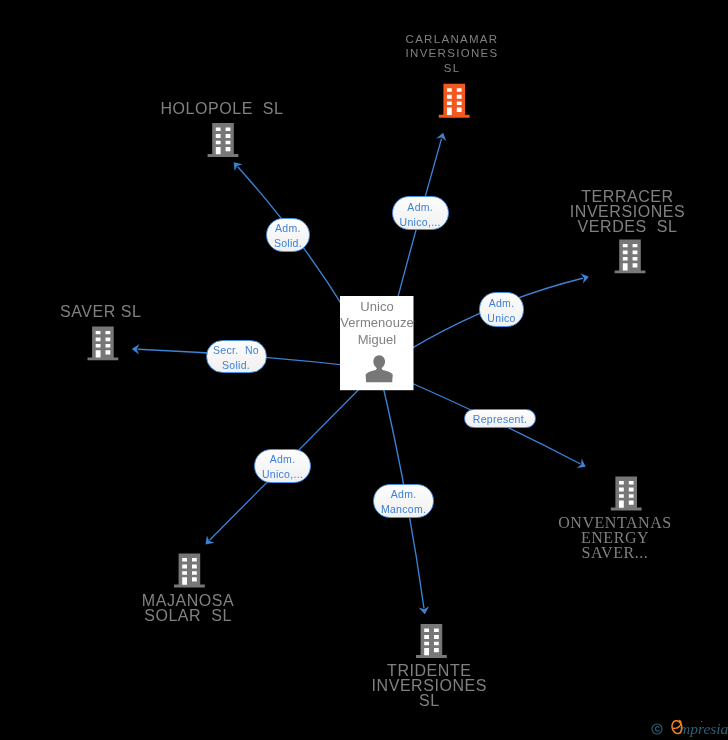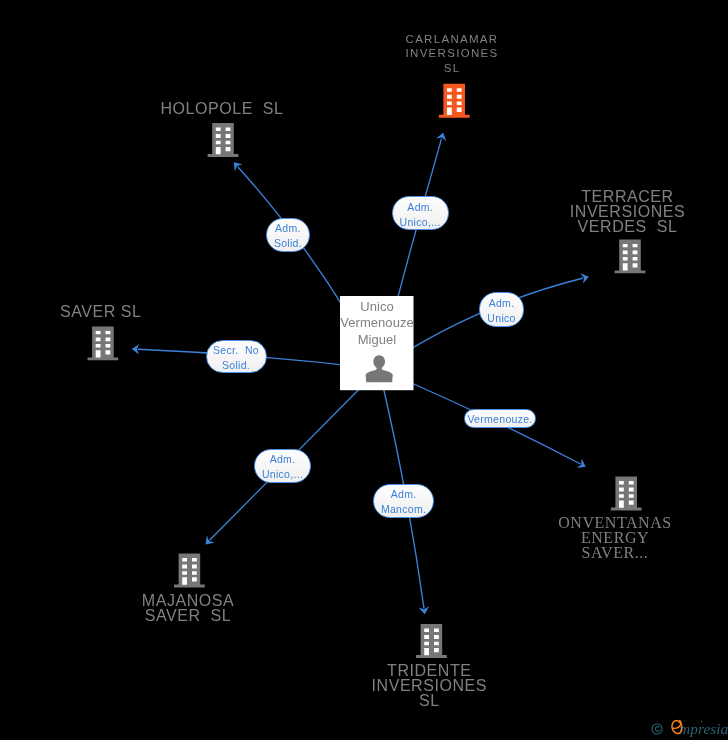--- a/index.html
+++ b/index.html
@@ -93,36 +93,36 @@
 SL</div>
       <div class="node-label" style="left: 132px; top: 100.7px; width: 180px;">HOLOPOLE  SL</div>
       <div class="node-label" style="left: 537.5px; top: 188.6px; width: 180px;">TERRACER
 INVERSIONES
 VERDES  SL</div>
       <div class="node-label" style="left: 10.7px; top: 303.7px; width: 180px;">SAVER SL</div>
       <div class="node-label" style="left: 525px; top: 515.2px; width: 180px; font-family: Liberation Serif, serif;">ONVENTANAS
 ENERGY
 SAVER...</div>
       <div class="node-label" style="left: 98px; top: 593px; width: 180px;">MAJANOSA
-SAVER  SL</div>
+SOLAR  SL</div>
       <div class="node-label" style="left: 339.3px; top: 663px; width: 180px;">TRIDENTE
 INVERSIONES
 SL</div>
       <div class="center-label" style="left: 307px; top: 298.5px; width: 140px;">Unico
 Vermenouze
 Miguel</div>
       <div class="edge-label" style="left: 391.7px; top: 196.4px; width: 57px; height: 34px;">Adm.
 Unico,...</div>
       <div class="edge-label" style="left: 265.6px; top: 217.5px; width: 44.7px; height: 34px;">Adm.
 Solid.</div>
       <div class="edge-label" style="left: 479.4px; top: 292.4px; width: 44.3px; height: 34.3px;">Adm.
 Unico</div>
       <div class="edge-label" style="left: 205.5px; top: 339.9px; width: 61px; height: 33px;">Secr.  No
 Solid.</div>
-      <div class="edge-label" style="left: 464.1px; top: 409.1px; width: 71.8px; height: 18.9px;">Vermenouze.</div>
+      <div class="edge-label" style="left: 464.1px; top: 409.1px; width: 71.8px; height: 18.9px;">Represent.</div>
       <div class="edge-label" style="left: 254px; top: 448.8px; width: 57px; height: 34.2px;">Adm.
 Unico,...</div>
       <div class="edge-label" style="left: 373.4px; top: 483.8px; width: 60.4px; height: 34.5px;">Adm.
 Mancom.</div>
     </div>
   <div id="footer" style="left: 651px; top: 721px;">
       <svg width="12" height="12" viewBox="0 0 12 12" style="display:block">
         <circle cx="6" cy="6" r="5.0" fill="none" stroke="#2a6174" stroke-width="1.15"></circle>
         <path d="M8.0 4.3 C7.4 3.5 6.2 3.35 5.35 3.95 C4.45 4.6 4.3 5.95 4.75 6.95 C5.2 7.95 6.35 8.45 7.3 8.1 C7.75 7.93 8.05 7.6 8.2 7.25" fill="none" stroke="#2a6174" stroke-width="1.1" stroke-linecap="round"></path>
       </svg>

